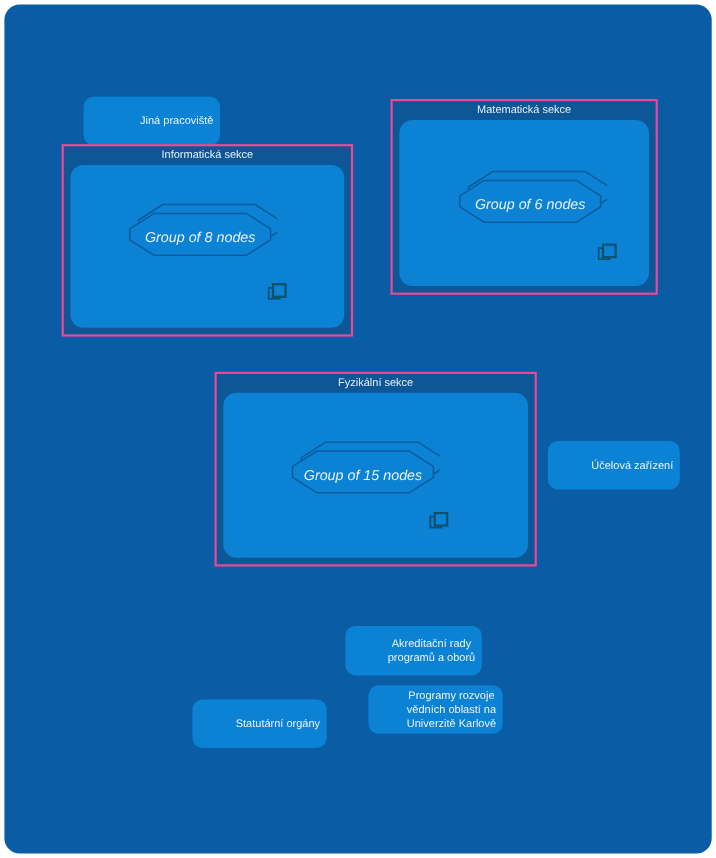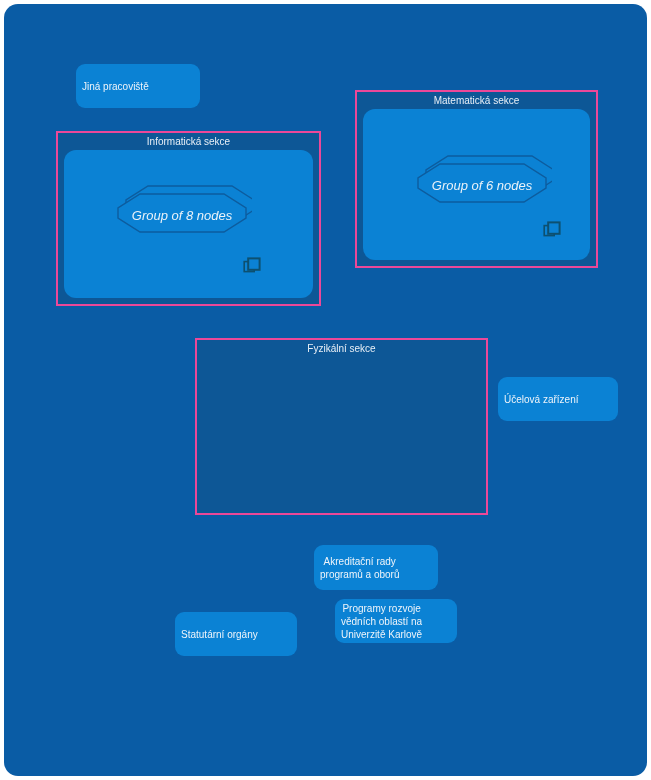--- a/index.html
+++ b/index.html
@@ -29,24 +29,25 @@
   
   .node {
     position: absolute;
     background: #0b82d4;
     border-radius: 9px;
     color: #eef4fa;
     font-size: 10px;
     line-height: 13px;
     display: flex;
     align-items: center;
-    justify-content: flex-start;
+    justify-content: flex-end;
     text-align: center;
     box-sizing: border-box;
     padding: 4px 6px;
+    margin-top: 24px;
   }
   .node span { display: block; white-space: pre-line; }
 
   
   .group {
     position: absolute;
     box-sizing: border-box;
     border: 2px solid #ec4899;
     background: #0d5796;
     padding: 0;
@@ -140,20 +141,35 @@
         <svg width="18" height="18" viewBox="0 0 18 18">
           <rect x="1.2" y="4.6" width="10" height="10" fill="none" stroke="#0d5070" stroke-width="1.6"></rect>
           <rect x="5.2" y="1.4" width="11.4" height="11.4" fill="#0b82d4" stroke="#0d5070" stroke-width="2"></rect>
         </svg>
       </div>
     </div>
   </div>
 
   <div class="group" style="left:191px; top:334px; width:293px; height:177px;">
     <div class="group-title">Fyzikální sekce</div>
+    <div class="group-body">
+      <div class="nodegroup" style="left:57px; top:43px; width:140px; height:62px;">
+        <svg width="140" height="62" viewBox="0 0 140 62">
+          <polygon points="28,10 112,10 134,24 134,34 112,48 28,48 6,34 6,24" fill="none" stroke="#0d5c9e" stroke-width="1.4" transform="translate(8,-8)"></polygon>
+          <polygon points="28,10 112,10 134,24 134,34 112,48 28,48 6,34 6,24" fill="#0b82d4" stroke="#0d5c9e" stroke-width="1.4"></polygon>
+        </svg>
+        <div class="ng-label">Group of 15 nodes</div>
+      </div>
+      <div class="copy-icon" style="left:187px; top:108px;">
+        <svg width="18" height="18" viewBox="0 0 18 18">
+          <rect x="1.2" y="4.6" width="10" height="10" fill="none" stroke="#0d5070" stroke-width="1.6"></rect>
+          <rect x="5.2" y="1.4" width="11.4" height="11.4" fill="#0b82d4" stroke="#0d5070" stroke-width="2"></rect>
+        </svg>
+      </div>
+    </div>
   </div>
 
   <div class="node" style="left:494px; top:373px; width:120px; height:44px;">
     <span>Účelová zařízení</span>
   </div>
 
   <div class="node" style="left:171px; top:608px; width:122px; height:44px;">
     <span>Statutární orgány</span>
   </div>
 

